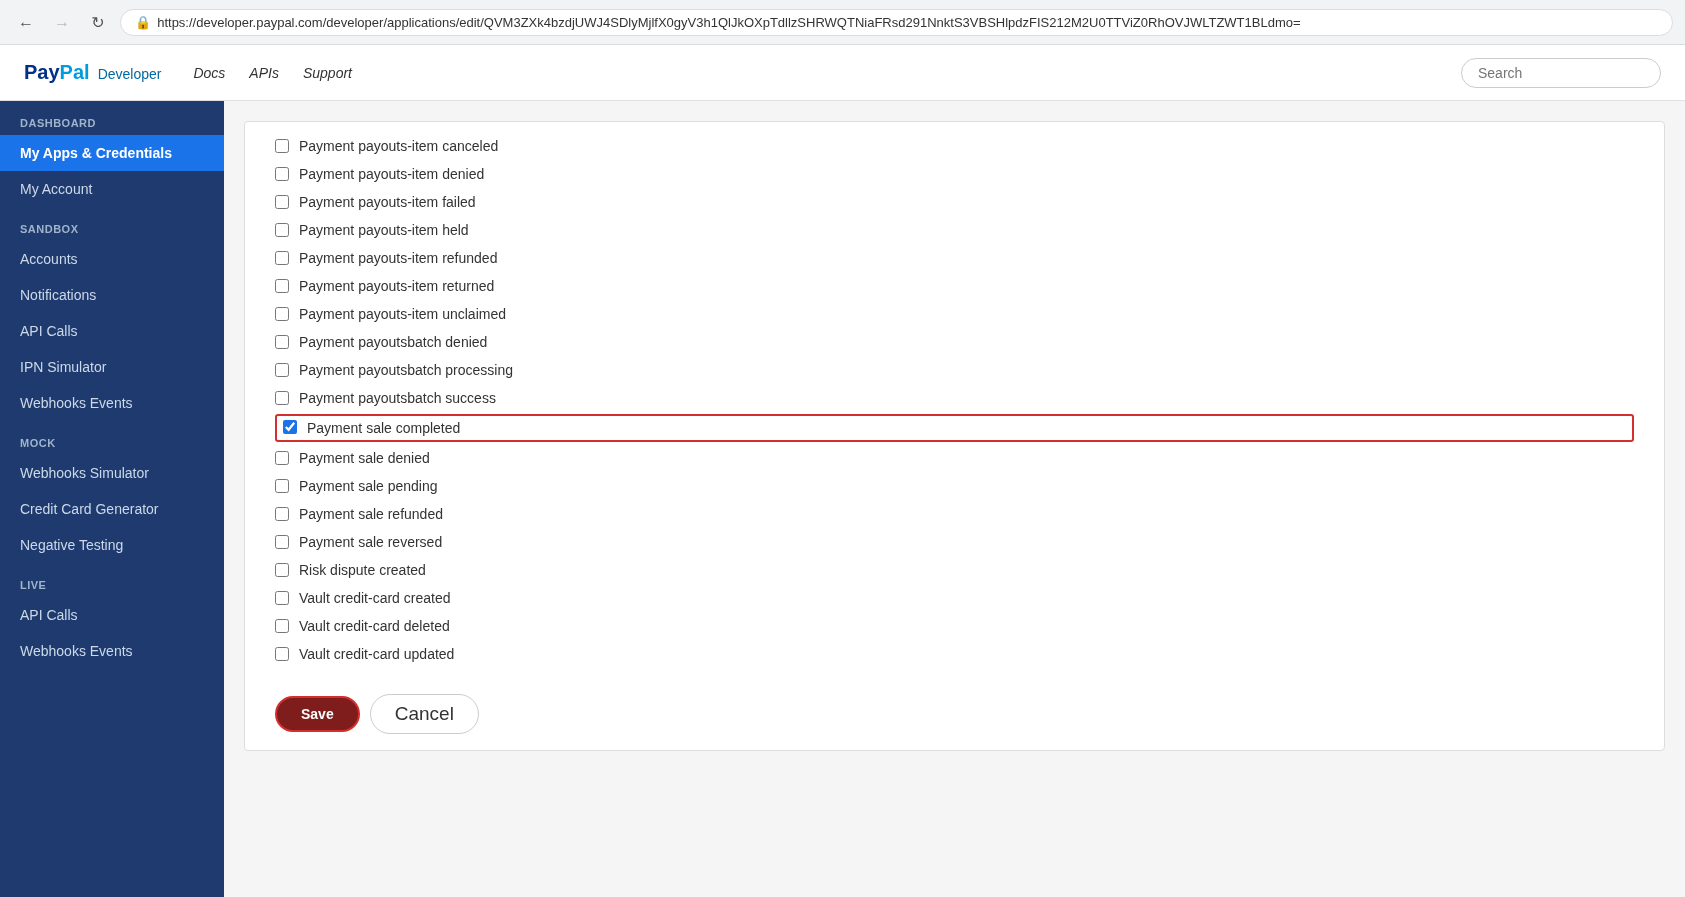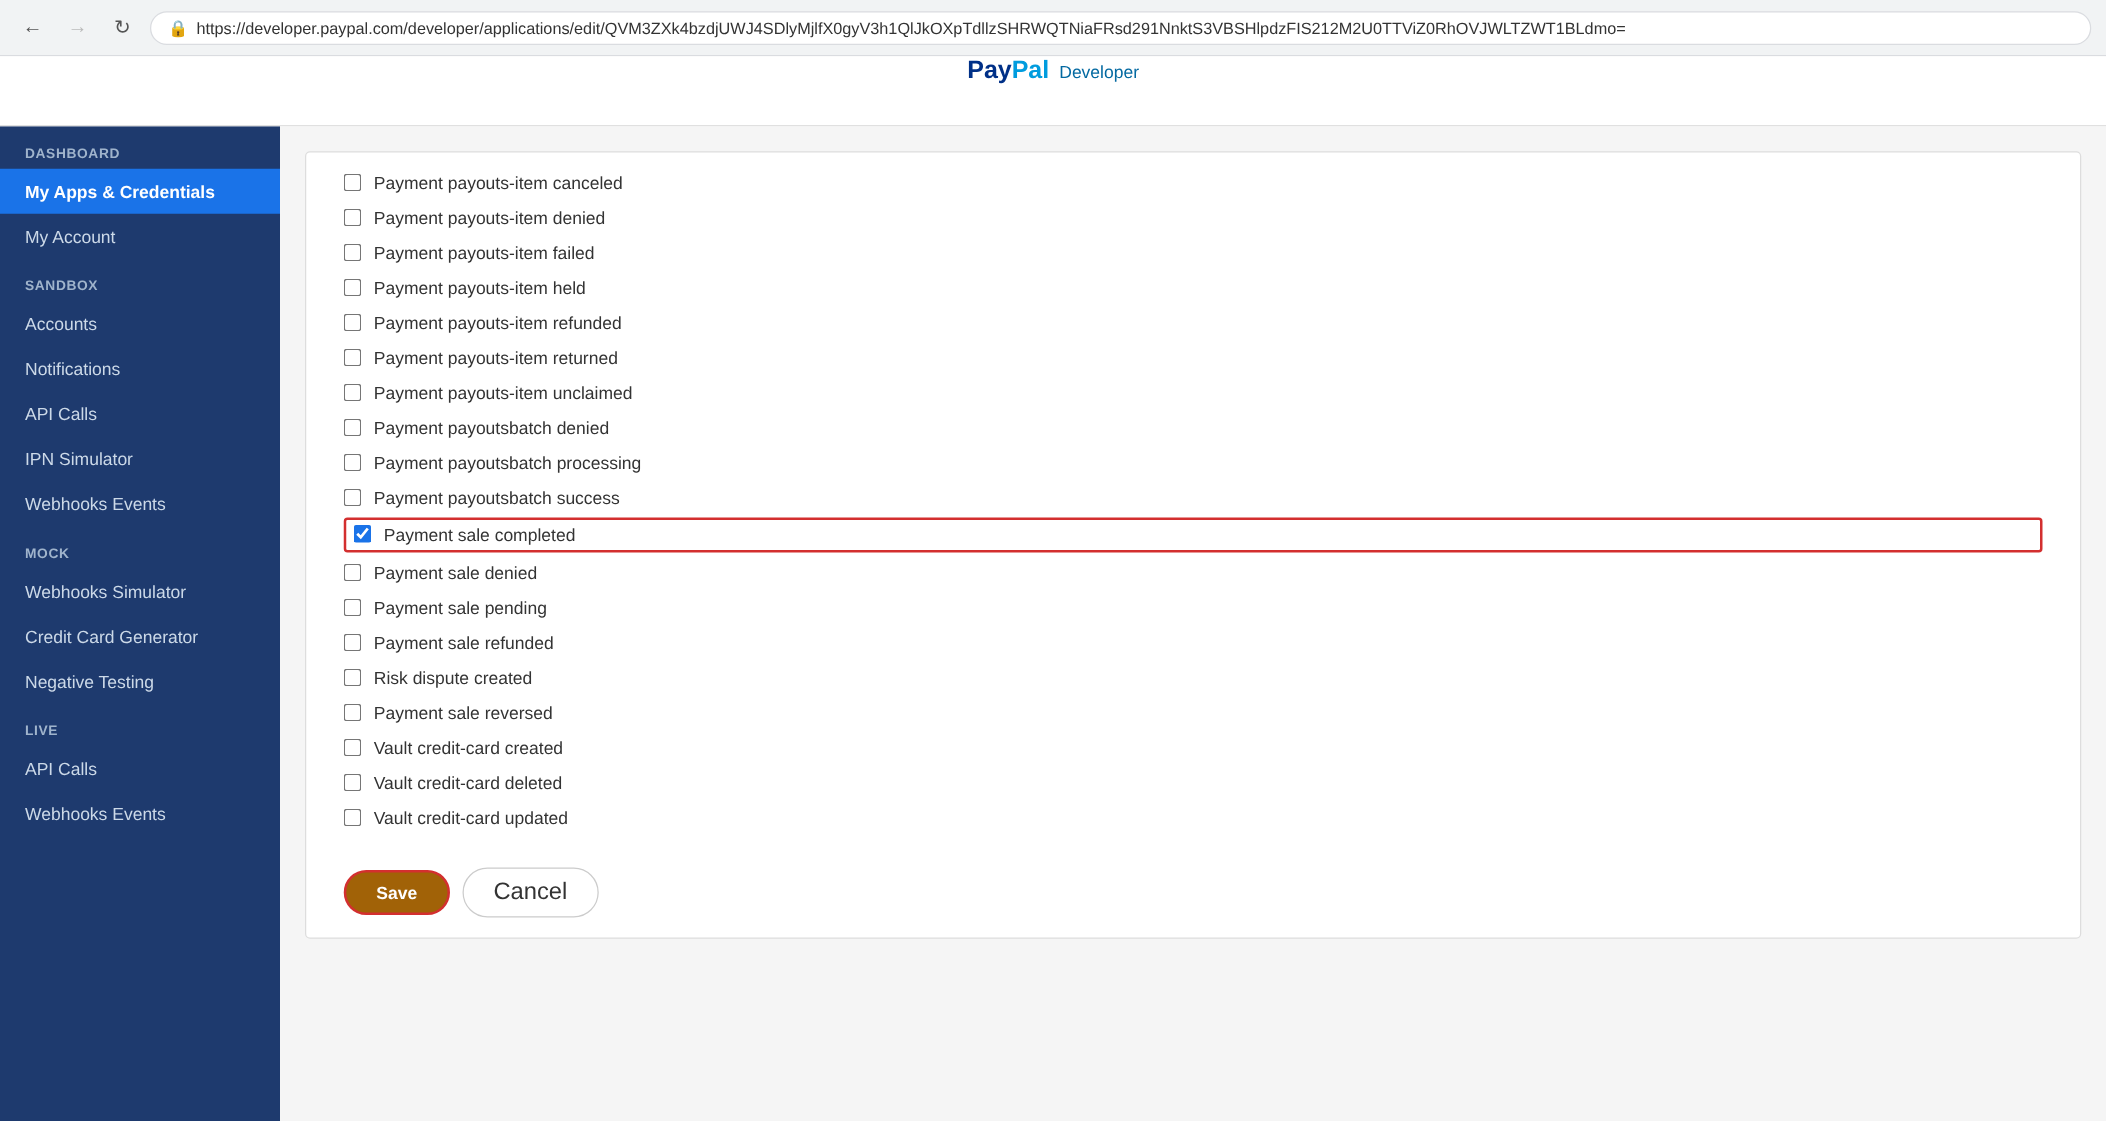--- a/index.html
+++ b/index.html
@@ -42,21 +42,20 @@
 
     
     .app-header {
       background: white;
       border-bottom: 1px solid #e0e0e0;
       padding: 0 24px;
       display: flex;
       align-items: center;
       height: 56px;
       gap: 32px;
-      flex-direction: column;
     }
     .paypal-logo {
       display: flex;
       align-items: baseline;
       gap: 4px;
     }
     .paypal-logo .pp { color: #003087; font-weight: bold; font-size: 20px; }
     .paypal-logo .developer { color: #0369a1; font-size: 14px; margin-left: 4px; }
     .header-nav { display: flex; gap: 24px; align-items: center; font-style: italic; }
     .header-nav a {
@@ -174,21 +173,21 @@
     }
 
     .form-actions {
       display: flex;
       gap: 10px;
       padding: 16px 30px;
       align-items: center;
     }
 
     .btn-save {
-      background: #a16207;
+      background: #7f1d1d;
       color: white;
       border: 2px solid #d32f2f;
       border-radius: 20px;
       padding: 8px 24px;
       font-size: 14px;
       cursor: pointer;
       font-weight: bold;
     }
 
     .btn-cancel {
@@ -305,26 +304,26 @@
           </div>
           <div class="checkbox-row">
             <input type="checkbox" id="cb14" style="">
             <label for="cb14">Payment sale pending</label>
           </div>
           <div class="checkbox-row">
             <input type="checkbox" id="cb15" style="">
             <label for="cb15">Payment sale refunded</label>
           </div>
           <div class="checkbox-row">
+            <input type="checkbox" id="cb16" style="">
+            <label for="cb16">Payment sale reversed</label>
+          </div>
+          <div class="checkbox-row">
             <input type="checkbox" id="cb17" style="">
             <label for="cb17">Risk dispute created</label>
-          </div>
-          <div class="checkbox-row">
-            <input type="checkbox" id="cb16" style="">
-            <label for="cb16">Payment sale reversed</label>
           </div>
           <div class="checkbox-row">
             <input type="checkbox" id="cb18" style="">
             <label for="cb18">Vault credit-card created</label>
           </div>
           <div class="checkbox-row">
             <input type="checkbox" id="cb19" style="">
             <label for="cb19">Vault credit-card deleted</label>
           </div>
           <div class="checkbox-row">

